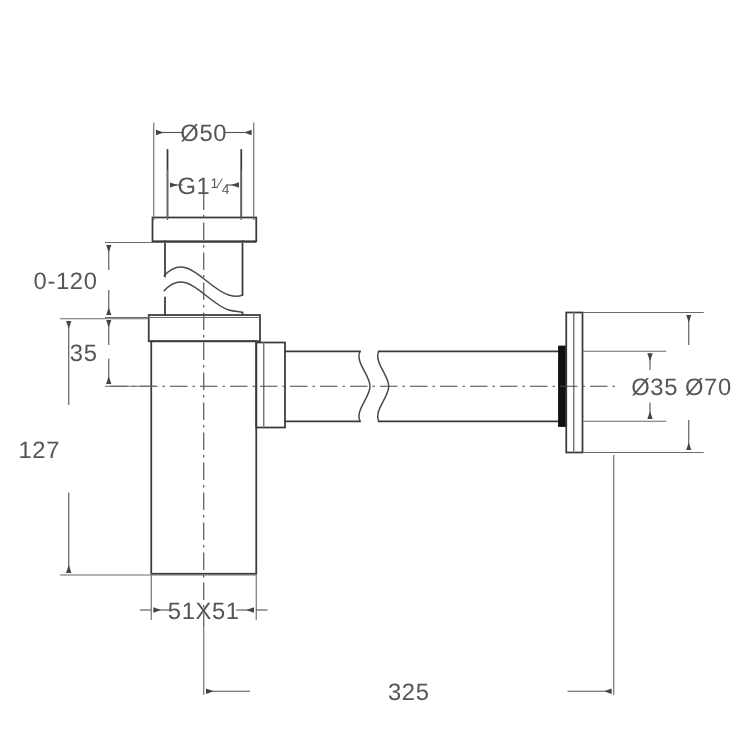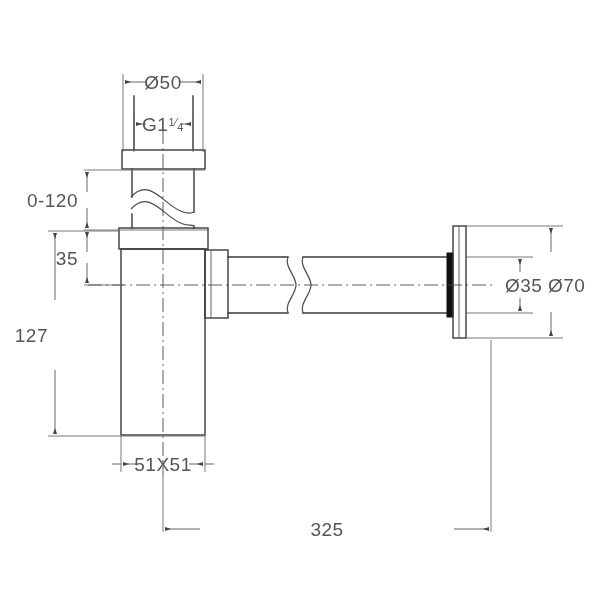--- a/index.html
+++ b/index.html
@@ -11,20 +11,21 @@
     width: 600px;
     height: 600px;
     font-family: "Liberation Sans", sans-serif;
     overflow: hidden;
   }
   #drawing-root {
     position: relative;
     width: 600px;
     height: 531px;
     background: #ffffff;
+    margin-top: 24px;
   }
   svg#technical-drawing {
     display: block;
     width: 600px;
     height: 600px;
   }
   .obj-line {
     stroke: #3a3a3a;
     stroke-width: 1.4;
     fill: none;

